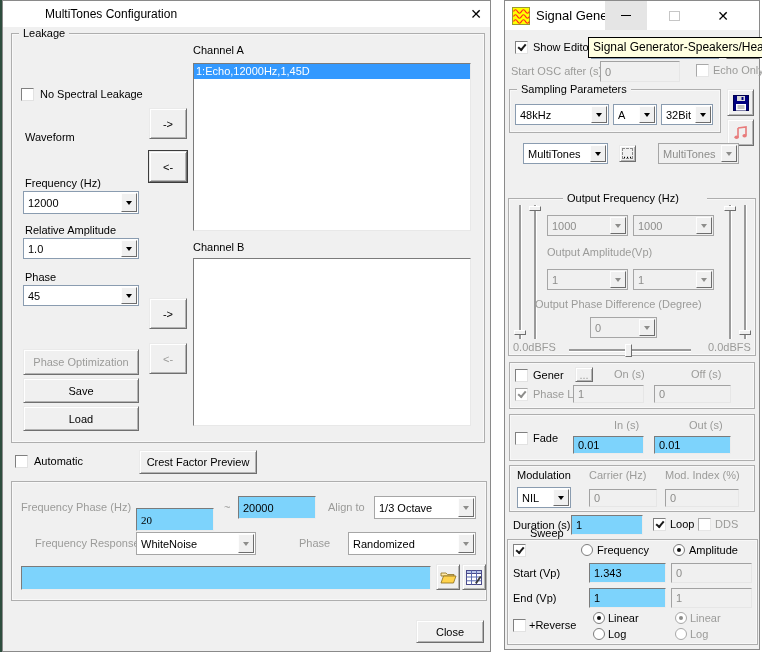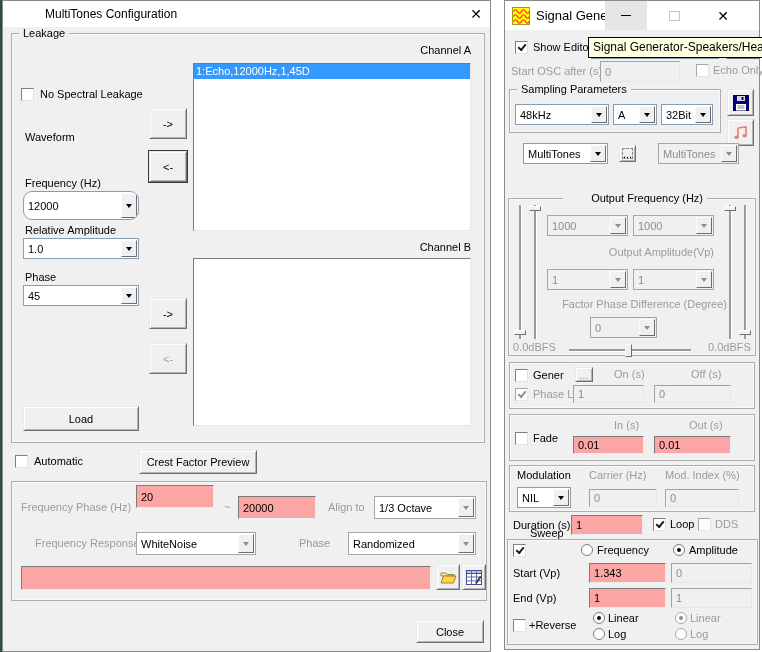--- a/index.html
+++ b/index.html
@@ -4,26 +4,26 @@
 <style>
   html,body{margin:0;padding:0;}
   #screen{position:relative;width:762px;height:652px;background:#ffffff;overflow:hidden;
           font-family:"Liberation Sans", sans-serif;font-size:11px;color:#000;}
   .abs{position:absolute;}
   .dlg{position:absolute;background:#f0f0f0;border:1px solid #8a8a8a;box-sizing:border-box;}
   .titlebar{position:absolute;left:0;top:0;right:0;background:#ffffff;display:flex;align-items:center;}
   .title-text{font-size:12px;padding-left:9px;white-space:nowrap;}
   .lbl{position:absolute;font-size:11px;line-height:13px;white-space:nowrap;}
   .dis{color:#9b9b99;}
-  .ctr{text-align:right;}
+  .ctr{text-align:left;}
   
   .grp{position:absolute;border:1px solid #aeaeae;box-shadow:inset 0 0 0 1px #f8f8f8;box-sizing:border-box;}
   .grp-label{position:absolute;background:#f0f0f0;padding:0 4px;font-size:11px;line-height:13px;z-index:2;white-space:nowrap;}
   
-  .fld{position:absolute;background:#fca5a5;border:1px solid;border-color:#7b7b7b #ececec #ececec #7b7b7b;
+  .fld{position:absolute;background:#7dd3fc;border:1px solid;border-color:#7b7b7b #ececec #ececec #7b7b7b;
        box-sizing:border-box;display:flex;align-items:center;padding-left:4px;font-size:11px;overflow:hidden;white-space:nowrap;}
   .fld.disabled{background:#f0f0f0;color:#8d8d8b;border-color:#a2a2a2 #e6e6e6 #e6e6e6 #a2a2a2;}
   
   .combo{position:absolute;background:#fff;border:1px solid #8a9cb0;box-sizing:border-box;overflow:hidden;}
   .combo-val{position:absolute;left:4px;top:50%;transform:translateY(-50%);font-size:11px;white-space:nowrap;}
   .combo-btn{position:absolute;top:1px;right:1px;bottom:1px;width:16px;background:#f0f0f0;
              border:1px solid;border-color:#fdfdfd #6d6d6d #6d6d6d #fdfdfd;box-sizing:border-box;
              display:flex;align-items:center;justify-content:center;}
   .tri{width:0;height:0;border-left:3px solid transparent;border-right:3px solid transparent;border-top:4px solid #000;}
   .combo.disabled{background:#f0f0f0;border-color:#a6a6a6;}
@@ -88,21 +88,21 @@
     <div class="list" style="left:190px;top:62px;width:278px;height:168px;">
       <div class="list-item sel">1:Echo,12000Hz,1,45D</div>
     </div>
 
     <span class="cb" style="left:18px;top:87px;"></span>
     <span class="lbl" style="left:37px;top:87px;">No Spectral Leakage</span>
 
     <span class="lbl" style="left:22px;top:130px;">Waveform</span>
 
     <span class="lbl" style="left:22px;top:176px;">Frequency (Hz)</span>
-    <div class="combo" style="left:20px;top:190px;width:116px;height:29px;border-radius:9px;">
+    <div class="combo" style="left:20px;top:190px;width:116px;height:23px;">
       <span class="combo-val">12000</span>
       <span class="combo-btn">
           <i class="tri"></i>
         </span>
     </div>
 
     <span class="lbl" style="left:22px;top:223px;">Relative Amplitude</span>
     <div class="combo" style="left:20px;top:237px;width:116px;height:21px;">
       <span class="combo-val">1.0</span>
       <span class="combo-btn">
@@ -116,32 +116,34 @@
       <span class="combo-btn">
           <i class="tri"></i>
         </span>
     </div>
 
     <div class="btn3d" style="left:146px;top:107px;width:38px;height:31px;">-&gt;</div>
     <div class="btn3d focus" style="left:146px;top:150px;width:38px;height:31px;">&lt;-</div>
     <div class="btn3d" style="left:146px;top:297px;width:38px;height:31px;">-&gt;</div>
     <div class="btn3d disabled" style="left:146px;top:342px;width:38px;height:31px;">&lt;-</div>
 
+    <div class="btn3d disabled" style="left:20px;top:348px;width:116px;height:26px;">Phase Optimization</div>
+    <div class="btn3d" style="left:20px;top:377px;width:116px;height:25px;">Save</div>
     <div class="btn3d" style="left:20px;top:405px;width:116px;height:25px;">Load</div>
 
     <span class="lbl ctr" style="left:190px;top:240px;width:278px;">Channel B</span>
     <div class="list" style="left:190px;top:257px;width:278px;height:168px;"></div>
 
     <span class="cb" style="left:12px;top:454px;"></span>
     <span class="lbl" style="left:31px;top:454px;">Automatic</span>
     <div class="btn3d" style="left:136px;top:449px;width:118px;height:24px;">Crest Factor Preview</div>
 
     <div class="grp" style="left:8px;top:480px;width:476px;height:120px;"></div>
     <span class="lbl dis" style="left:18px;top:500px;">Frequency Phase (Hz)</span>
-    <div class="fld" style="left:133px;top:484px;width:78px;height:23px;">20</div>
+    <div class="fld" style="left:133px;top:507px;width:78px;height:23px;font-family:Liberation Serif, serif;">20</div>
     <span class="lbl dis" style="left:221px;top:500px;">~</span>
     <div class="fld" style="left:235px;top:495px;width:78px;height:23px;">20000</div>
     <span class="lbl dis" style="left:325px;top:500px;">Align to</span>
     <div class="combo semi" style="left:371px;top:495px;width:102px;height:23px;">
       <span class="combo-val">1/3 Octave</span>
       <span class="combo-btn">
           <i class="tri"></i>
         </span>
     </div>
     <span class="lbl dis" style="left:32px;top:536px;">Frequency Response</span>
@@ -296,21 +298,21 @@
       <span class="combo-btn">
           <i class="tri"></i>
         </span>
     </div>
     <div class="combo disabled" style="left:128px;top:268px;width:81px;height:21px;">
       <span class="combo-val">1</span>
       <span class="combo-btn">
           <i class="tri"></i>
         </span>
     </div>
-    <span class="lbl dis ctr" style="left:30px;top:297px;width:192px;">Factor Phase Difference (Degree)</span>
+    <span class="lbl dis ctr" style="left:30px;top:297px;width:192px;">Output Phase Difference (Degree)</span>
     <div class="combo disabled" style="left:85px;top:316px;width:67px;height:21px;">
       <span class="combo-val">0</span>
       <span class="combo-btn">
           <i class="tri"></i>
         </span>
     </div>
     <span class="lbl dis" style="left:8px;top:340px;">0.0dBFS</span>
     <span class="lbl dis" style="left:203px;top:340px;">0.0dBFS</span>
     <div class="htrack" style="left:64px;top:348px;width:122px;"></div>
     <div class="hthumb" style="left:120px;top:343px;"></div>

